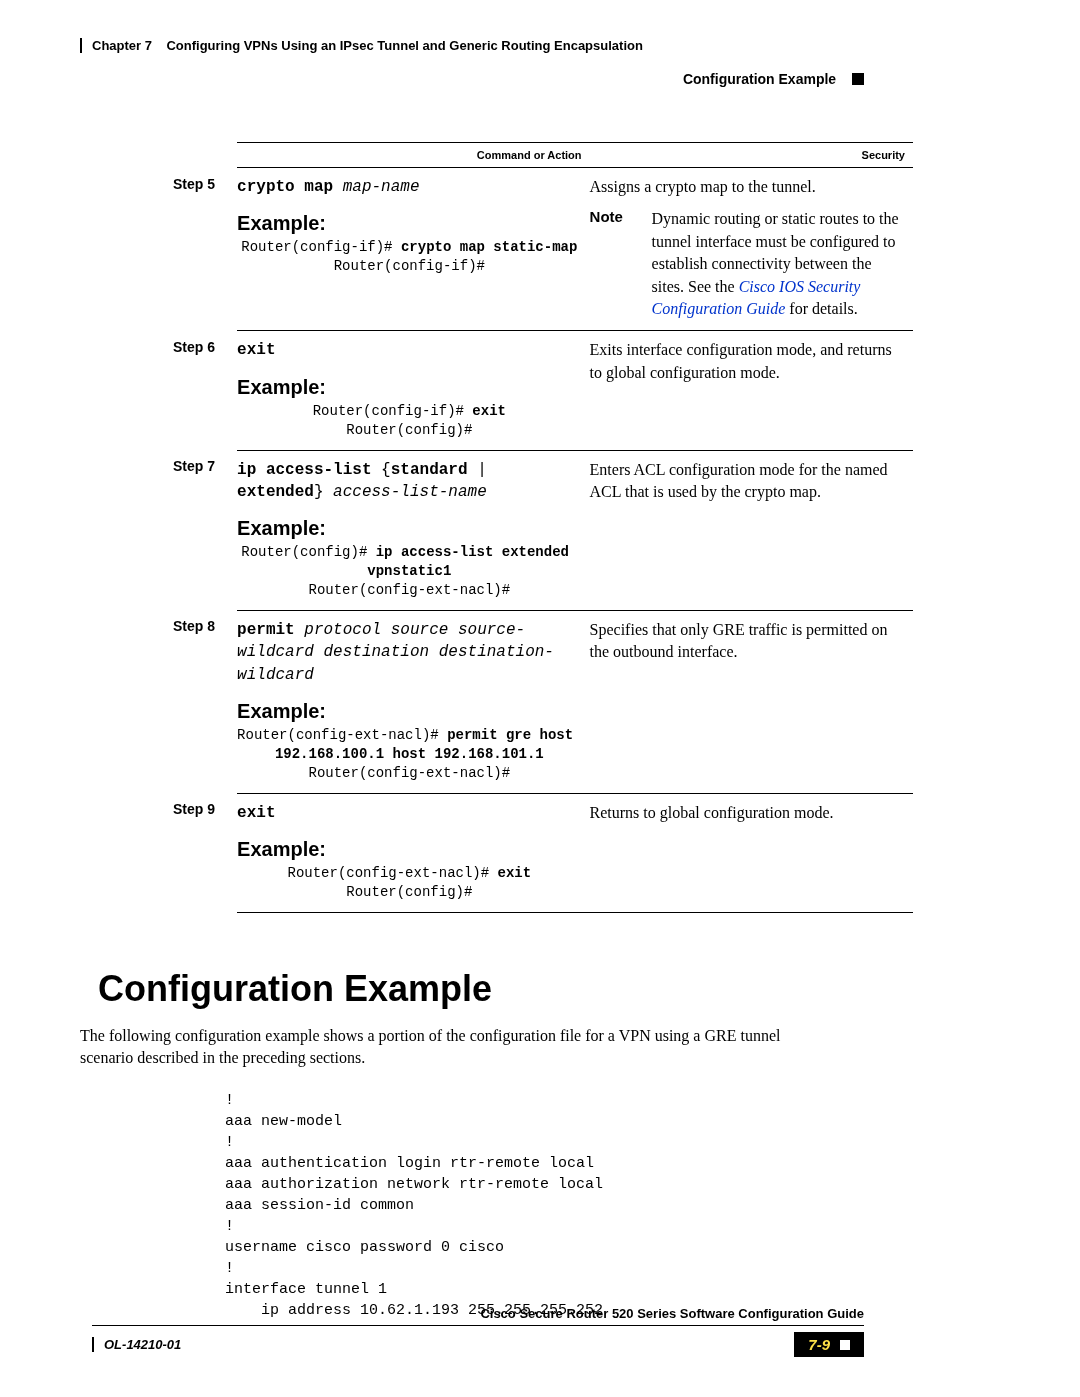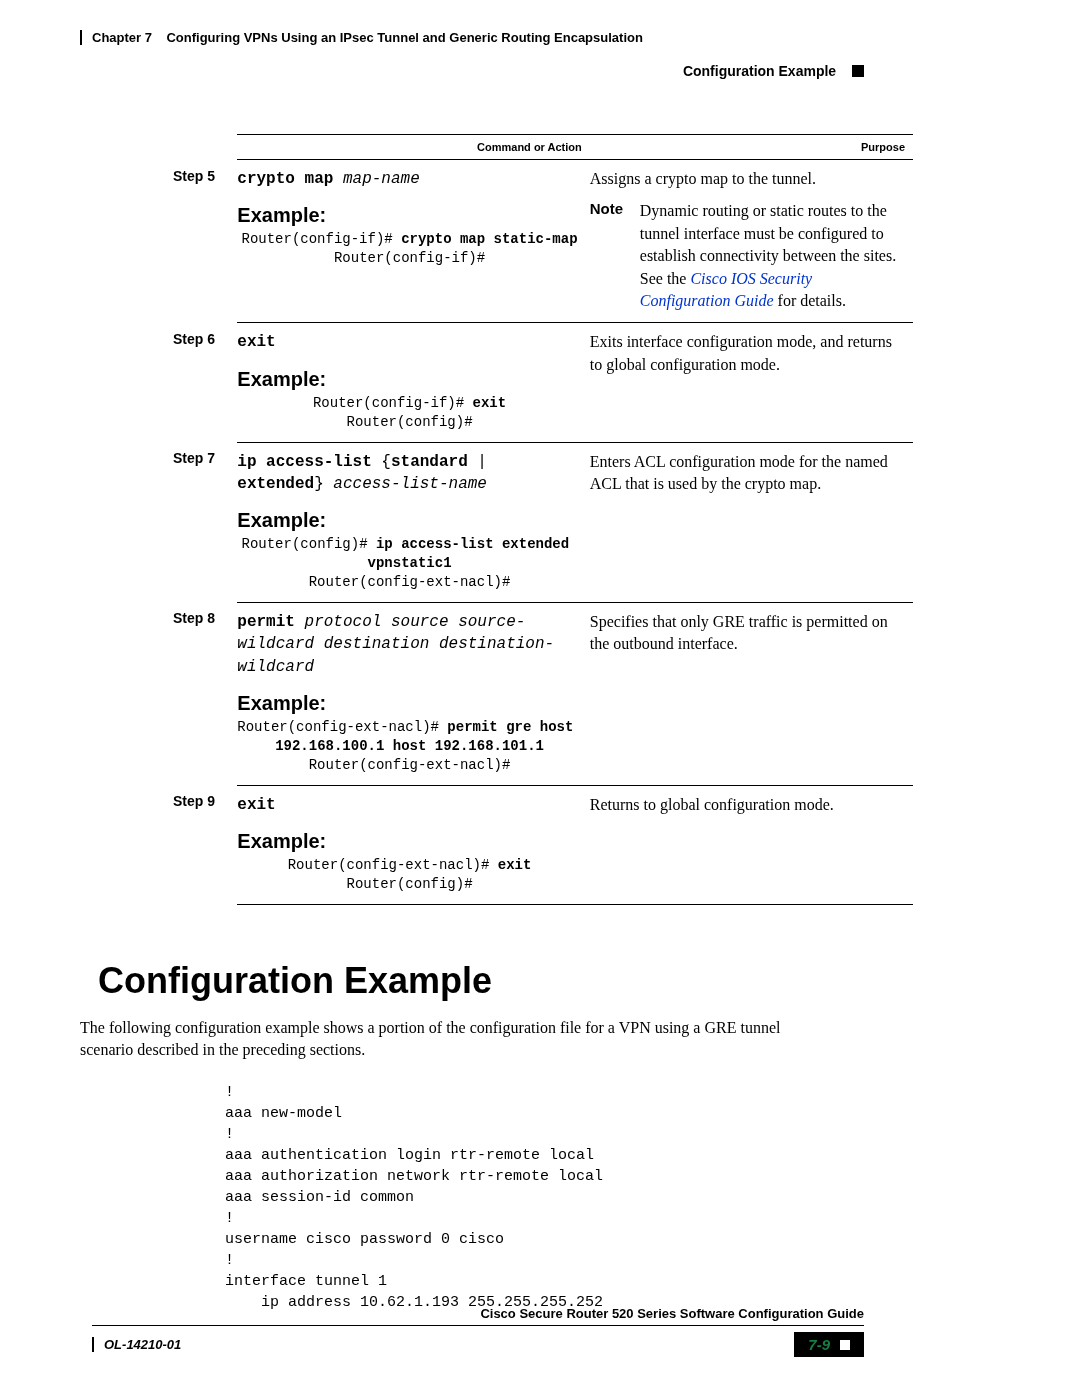--- a/index.html
+++ b/index.html
@@ -7,21 +7,21 @@
     padding: 0;
     background: #fff;
     font-family: "Times New Roman", Times, serif;
     color: #000;
   }
   .page {
     width: 944px;
     height: 1397px;
     position: relative;
     box-sizing: border-box;
-    padding: 30px 80px 40px 80px;
+    padding: 38px 80px 40px 80px;
   }
   .header-line {
     border-left: 2px solid #000;
     padding-left: 10px;
     font-family: Arial, Helvetica, sans-serif;
     font-size: 13px;
   }
   .header-line b { font-weight: bold; }
   .header-right {
     text-align: right;
@@ -81,21 +81,21 @@
   .code {
     font-family: "Courier New", Courier, monospace;
     font-size: 14px;
     white-space: pre;
     line-height: 1.35;
     margin-top: 3px;
     text-align: center;
   }
   .code b { font-weight: bold; }
   .purpose-text { line-height: 1.4; }
-  .note-row { display: flex; margin-top: 10px; }
+  .note-row { display: flex; margin-top: 10px; gap: 12px; }
   .note-label {
     font-family: Arial, Helvetica, sans-serif;
     font-weight: bold;
     font-size: 15px;
     width: 50px;
     flex-shrink: 0;
   }
   .note-body { line-height: 1.4; }
   a.link { color: #0033cc; font-style: italic; text-decoration: none; }
   h1.section {
@@ -140,21 +140,21 @@
   }
   .footer-left {
     font-family: Arial, Helvetica, sans-serif;
     font-weight: bold;
     font-size: 13px;
     border-left: 2px solid #000;
     padding-left: 10px;
   }
   .footer-right {
     background: #000;
-    color: #15803d;
+    color: #fde047;
     font-family: Arial, Helvetica, sans-serif;
     font-weight: bold;
     font-size: 15px;
     padding: 4px 14px;
   }
   .footer-right::after {
     content: "";
     display: inline-block;
     width: 10px;
     height: 10px;
@@ -174,21 +174,21 @@
   <div class="header-right">
     <span>Configuration Example</span>
     <span class="sq"></span>
   </div>
 
   <table class="steps">
     <tbody>
         <tr>
       <td class="stepcol" style="border-bottom:none;"></td>
       <th>Command or Action</th>
-      <th>Purpose</th>
+      <th>Security</th>
     </tr>
 
     <tr>
       <td class="stepcol">Step 5</td>
       <td class="cmdcol">
         <div class="cmd-main"><b>crypto map</b><i> map-name</i></div>
         <div class="example-label">Example:</div>
         <div class="code"><span>Router(config-if)# </span><b>crypto map static-map</b>
 <span>Router(config-if)#</span></div>
       </td>

